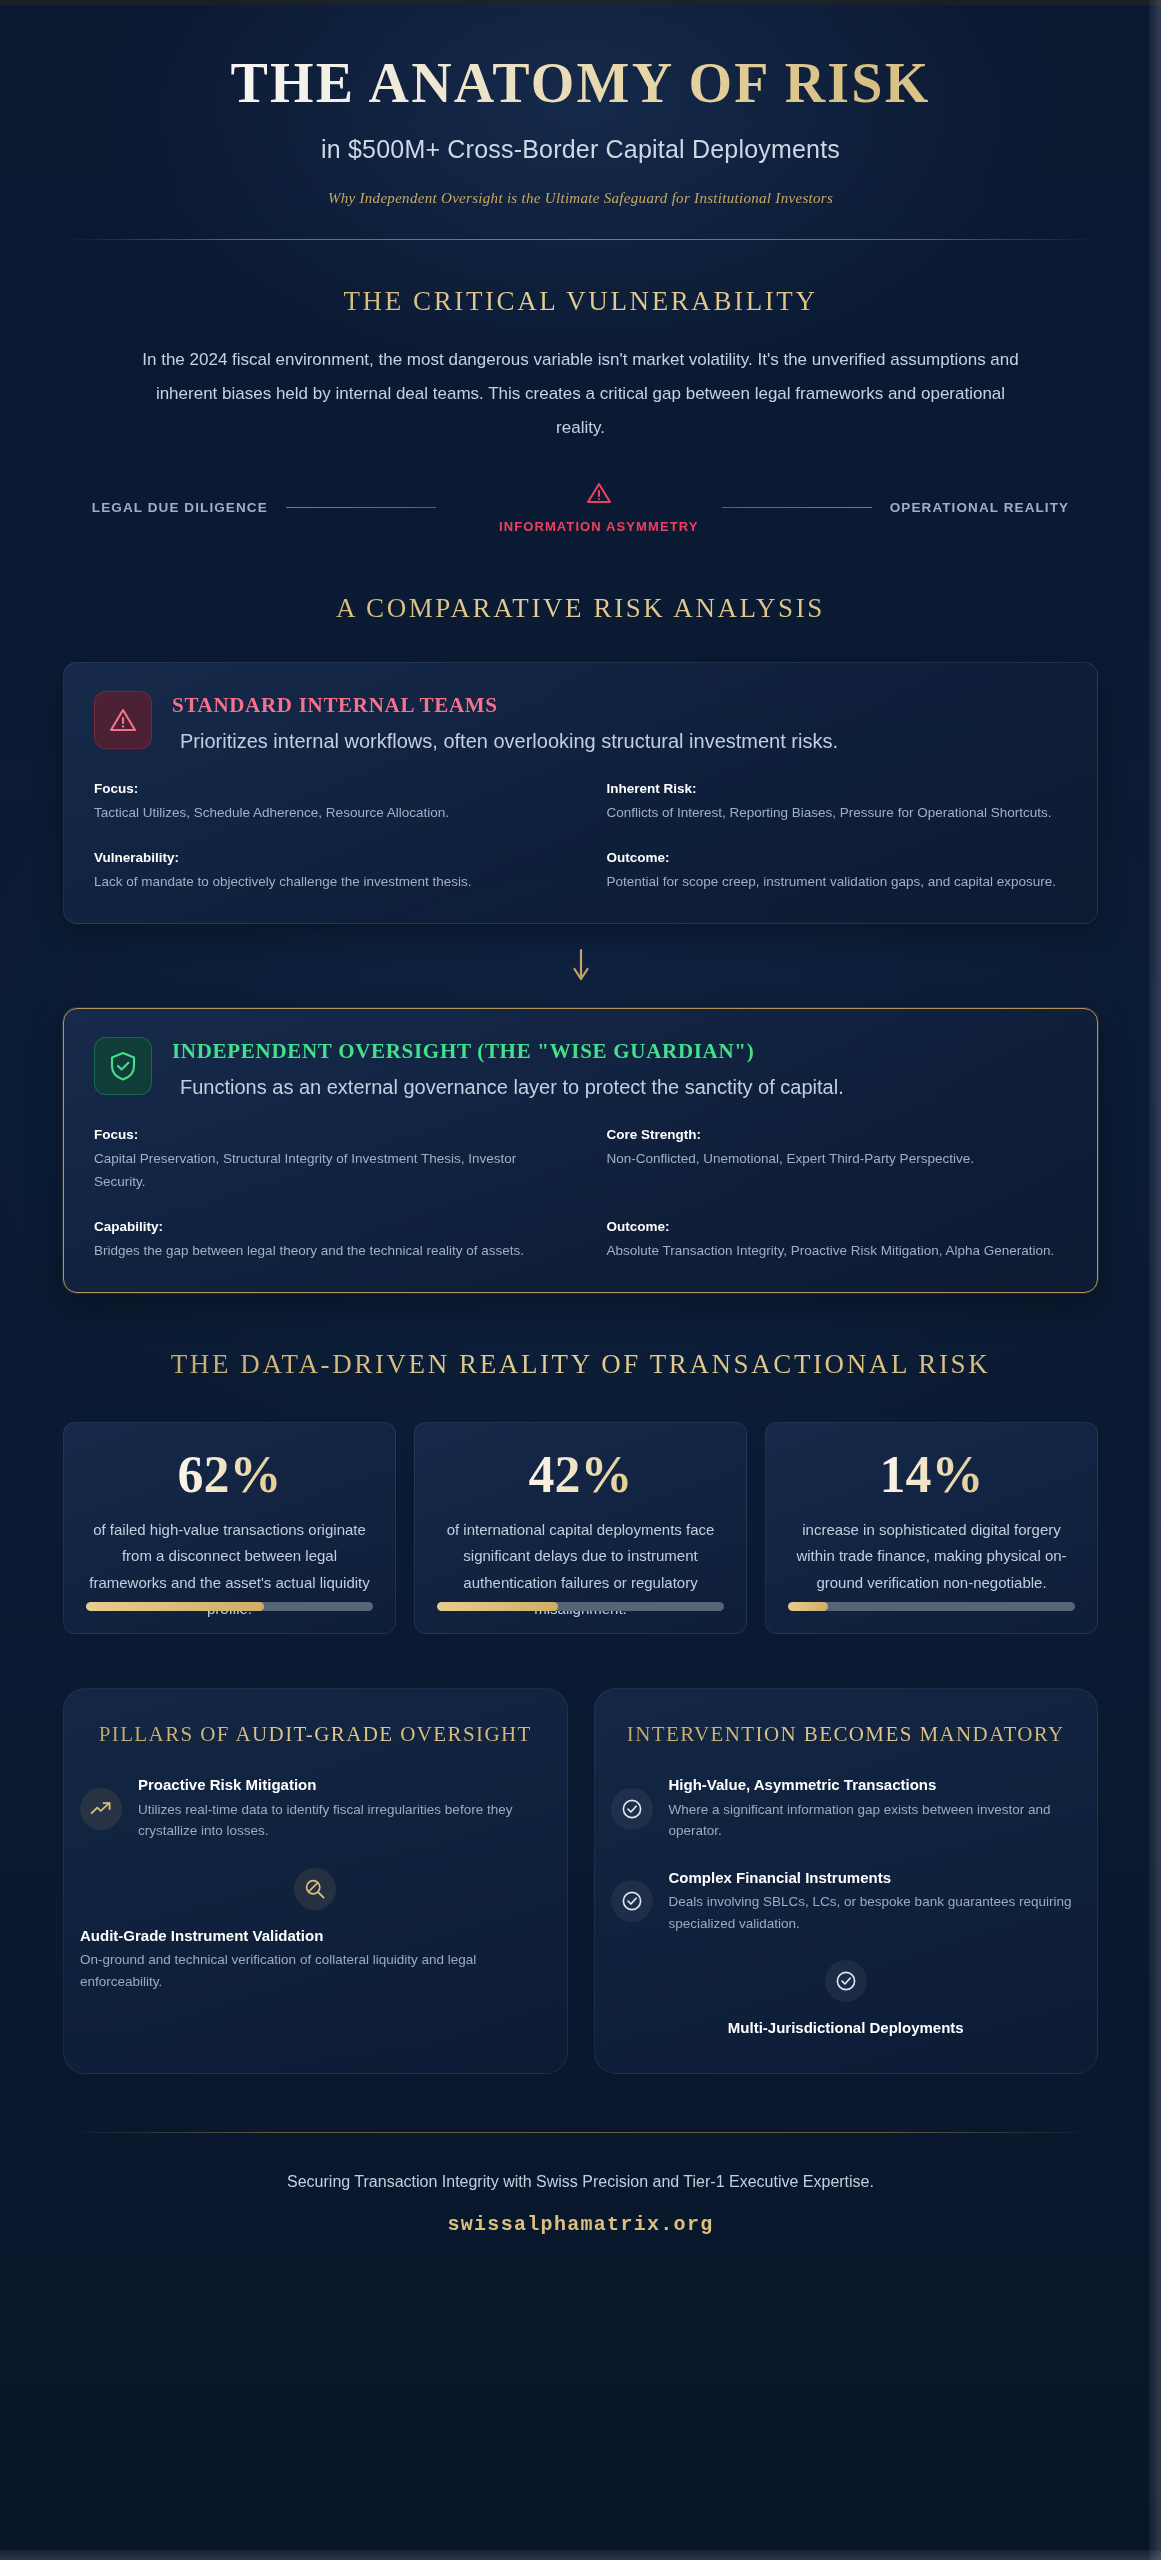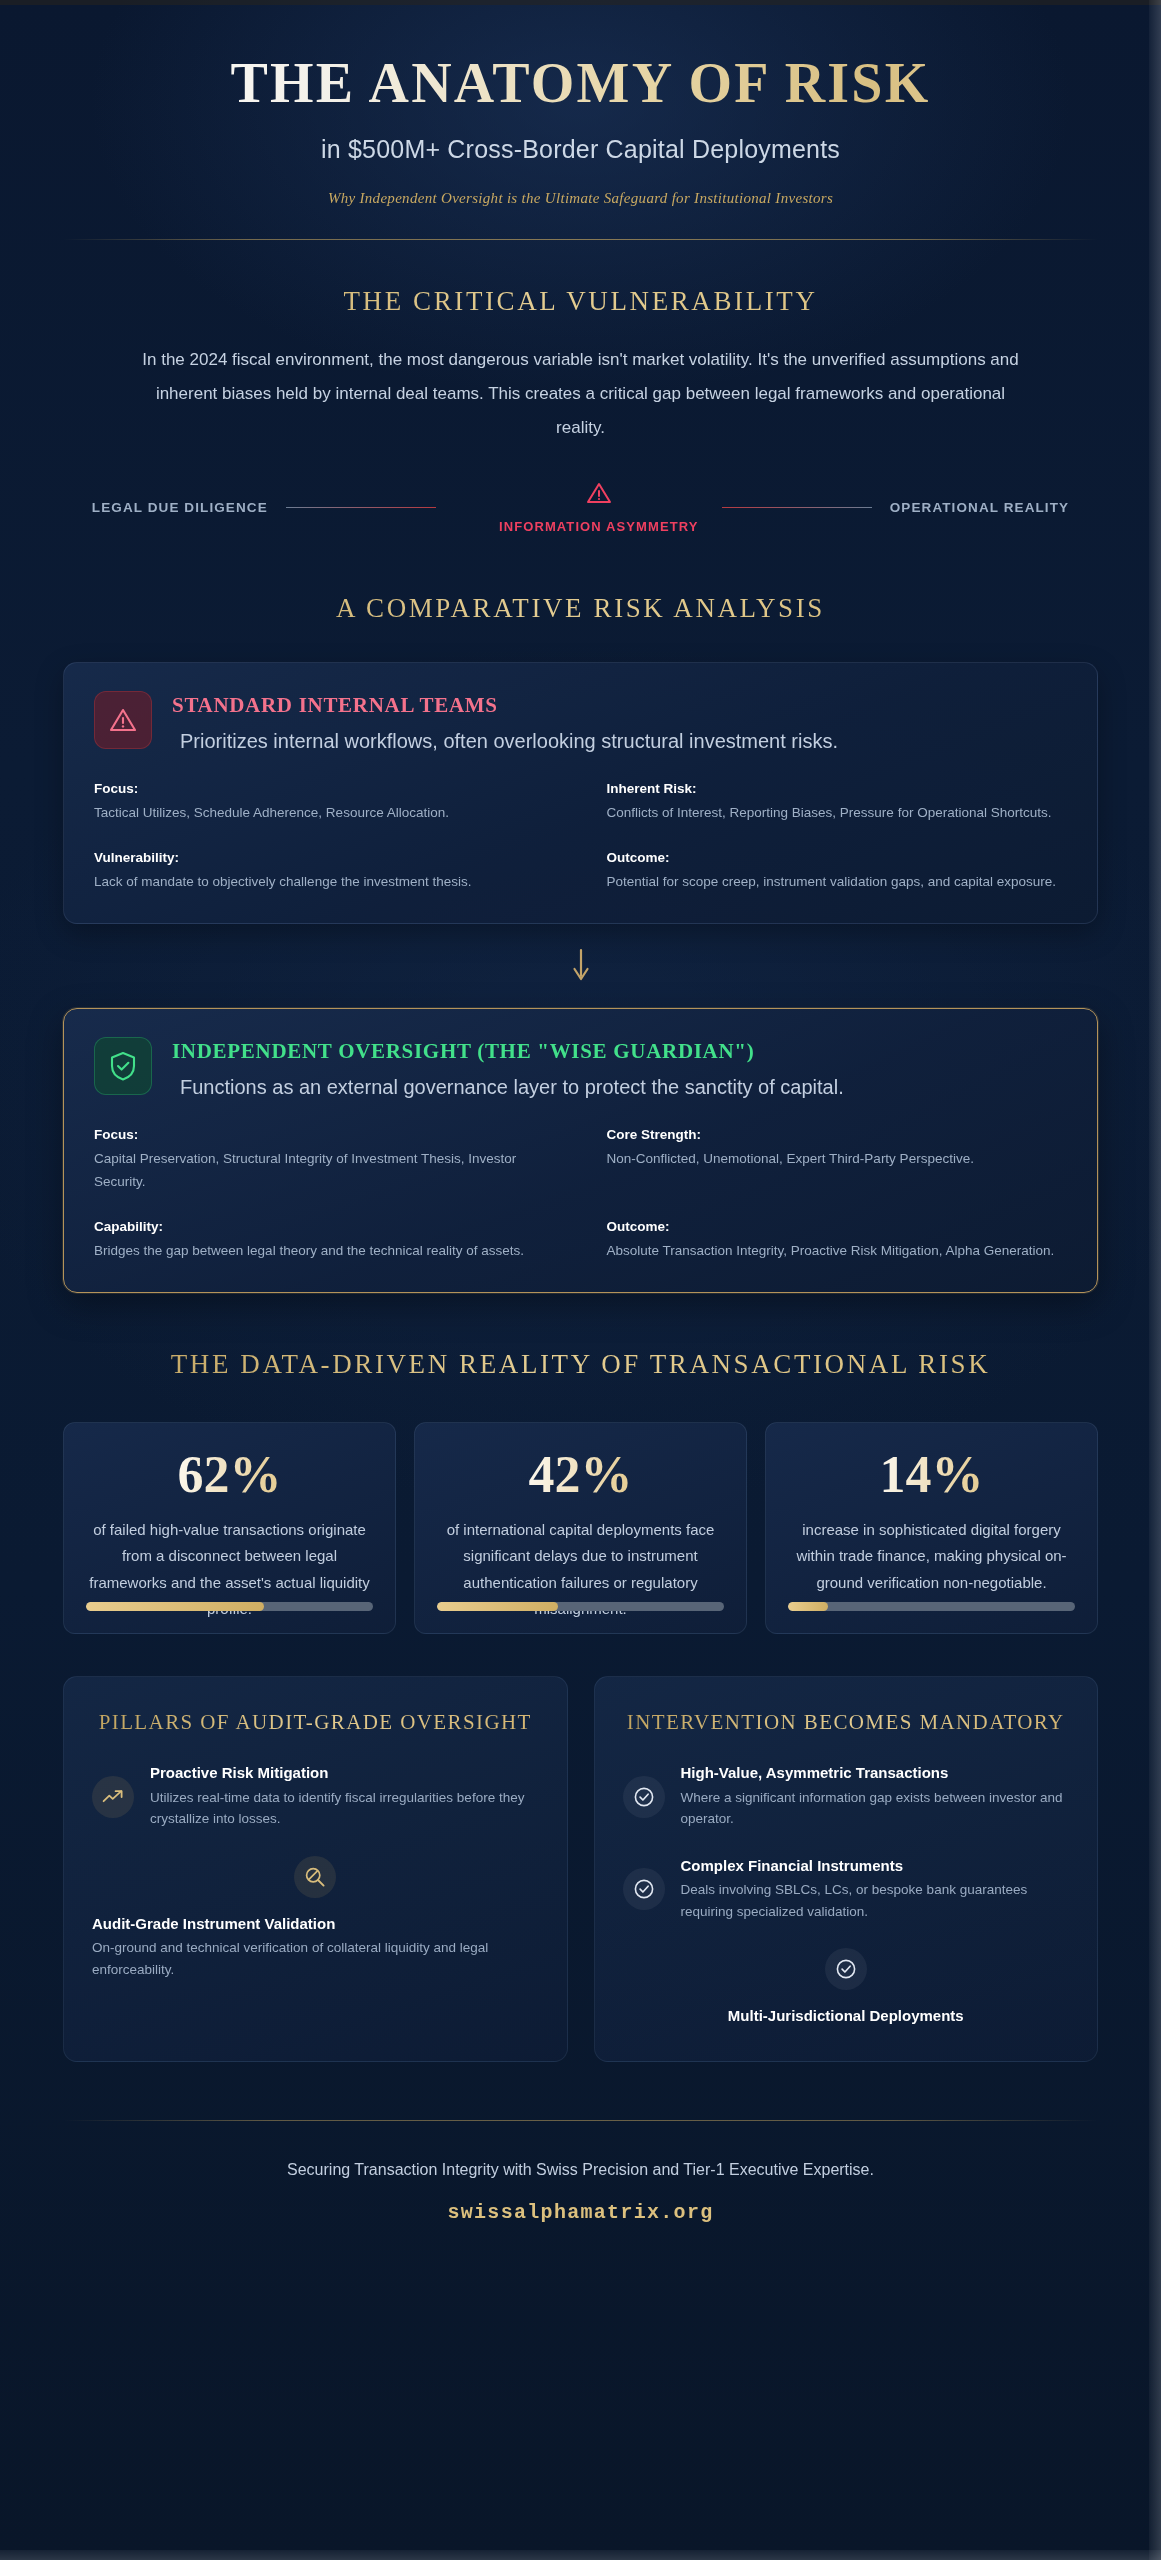--- a/index.html
+++ b/index.html
@@ -232,24 +232,25 @@
   }
 
   
   .pillars {
     padding-top: 42px;
     display: grid;
     grid-template-columns: 1fr 1fr;
     gap: 26px;
   }
   .pillar-card {
-    border-radius: 14px;
-    padding: 30px 28px 34px;
+    border-radius: 22px;
+    padding: 30px 16px 34px;
     background: linear-gradient(162deg, rgba(22,42,74,.8) 0%, rgba(14,29,54,.8) 100%);
     border: 1px solid rgba(116,140,176,.14);
+    margin-top: 12px;
   }
   .pillar-title {
     text-align: center;
     font-family: "Liberation Serif", serif;
     font-size: 21px;
     letter-spacing: 1.4px;
     line-height: 1.45;
     margin-bottom: 26px;
     background: linear-gradient(90deg, #c0a35f 0%, #e3cb8f 50%, #d4b572 100%);
     -webkit-background-clip: text;

